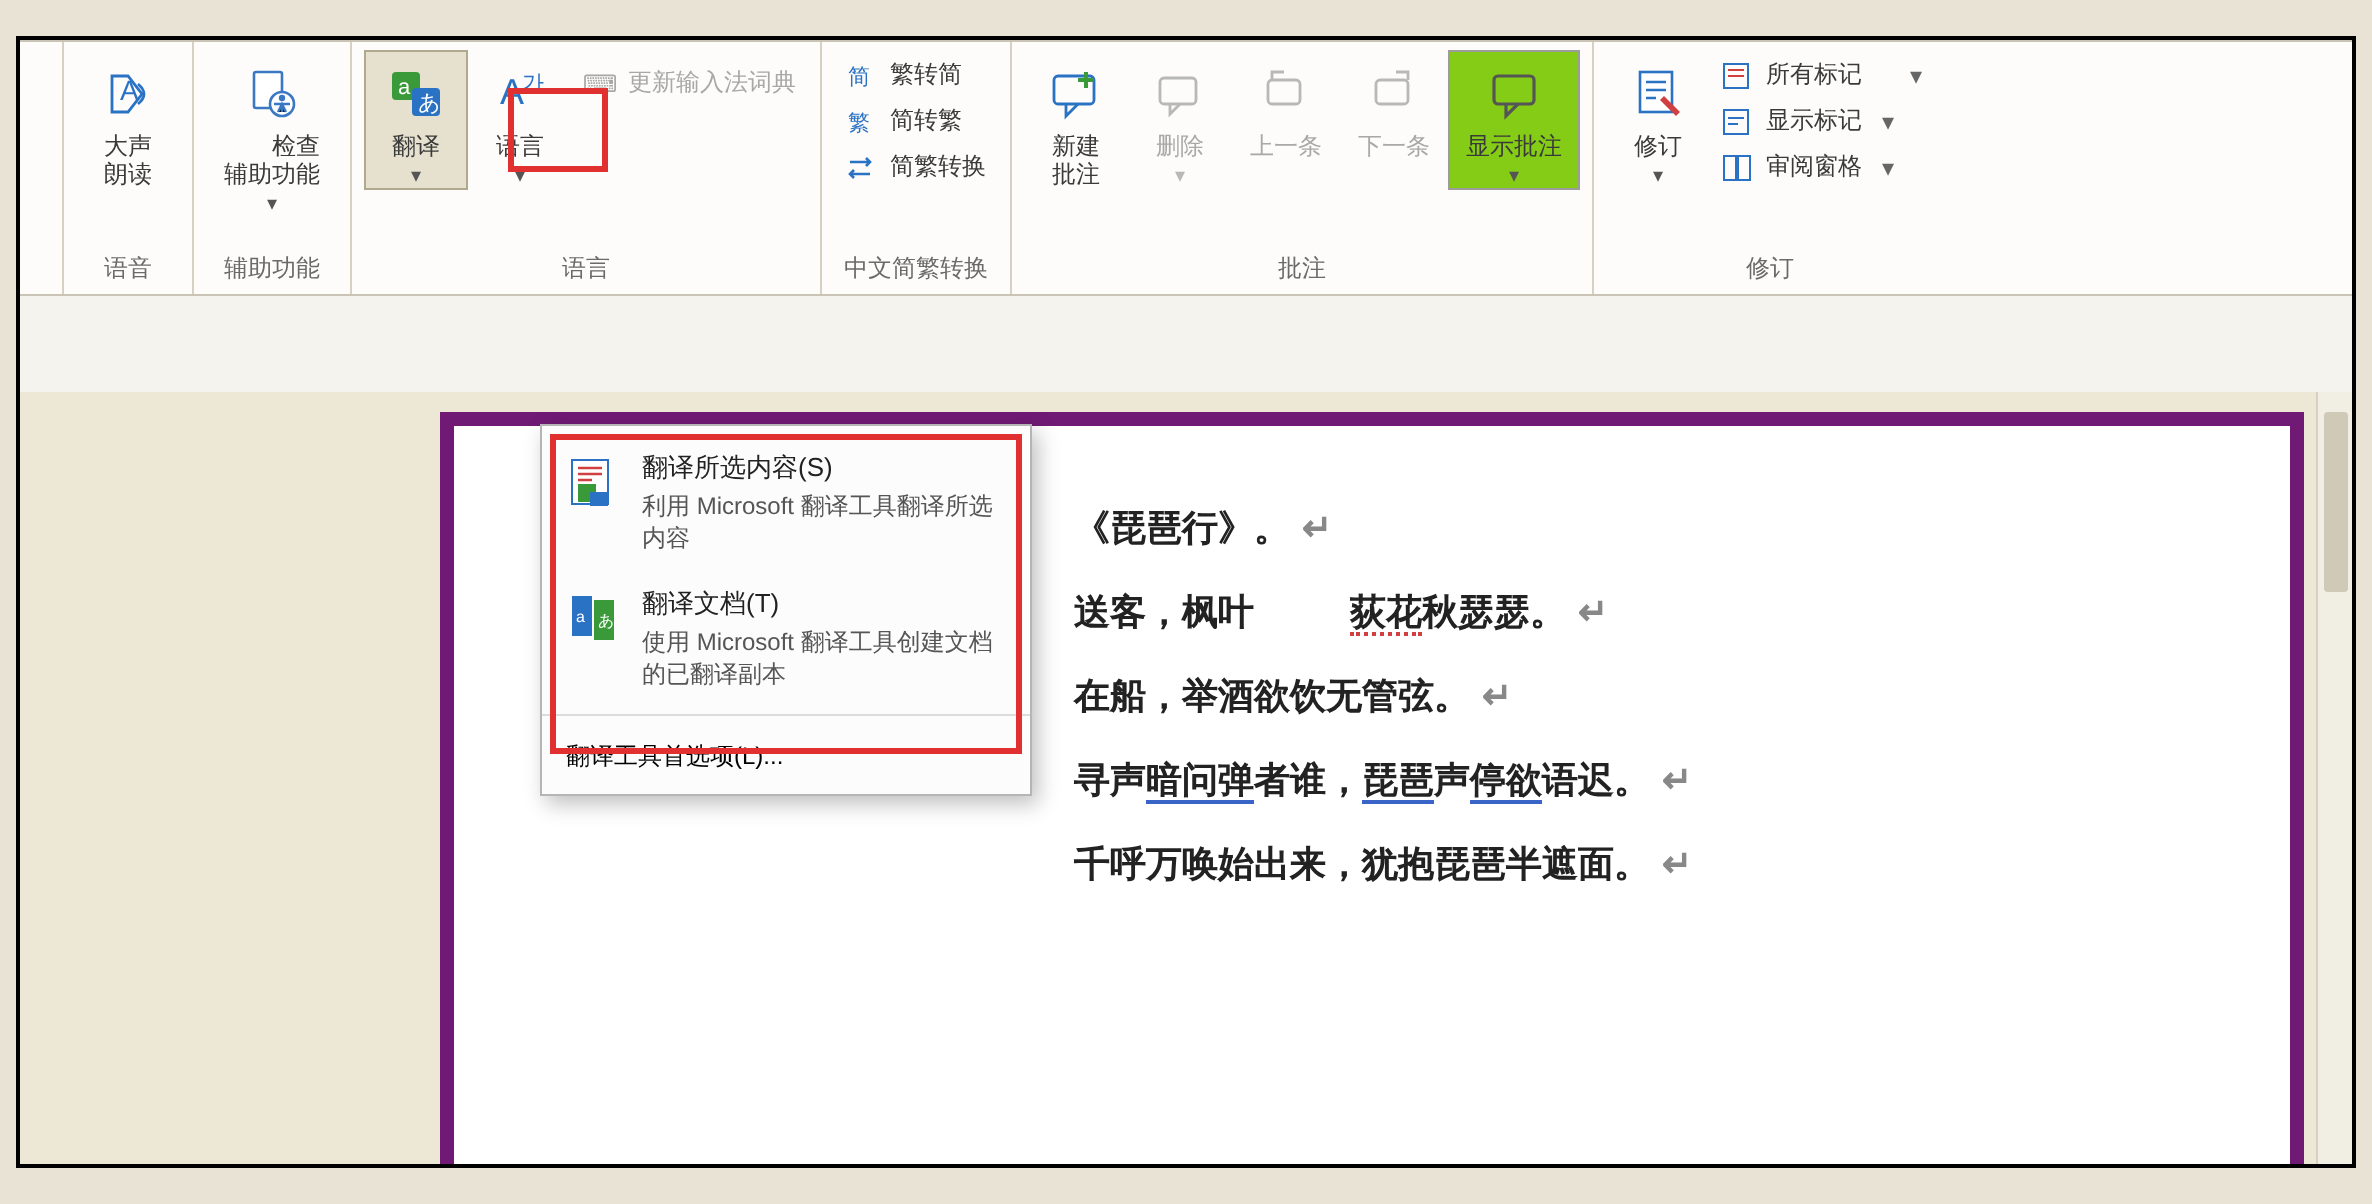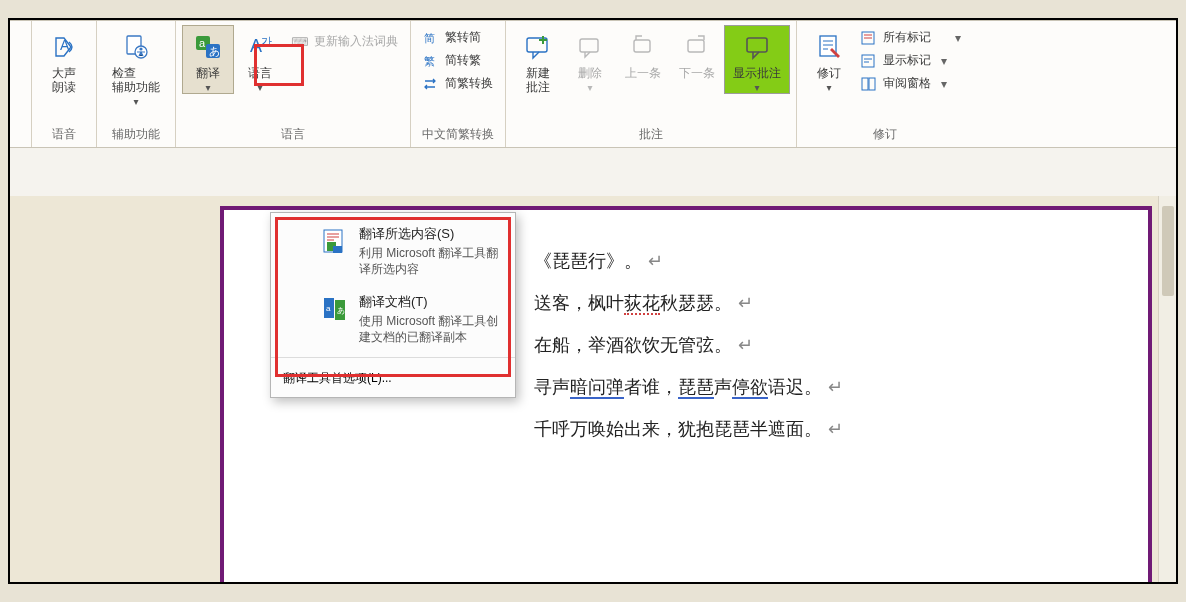--- a/index.html
+++ b/index.html
@@ -89,21 +89,21 @@
   .big-btn.highlight {
     background: #84cc16;
     border: 1px solid #9c9c9c;
   }
   .big-btn .icon {
     width: 34px; height: 34px;
     display: flex; align-items: center; justify-content: center;
   }
   .big-btn .cap {
     font-size: 12px;
-    text-align: left;
+    text-align: right;
     line-height: 14px;
     margin-top: 2px;
     color: #3a3a3a;
   }
   .big-btn .cap.dim { color: #a8a8a8; }
   .big-btn .caret {
     font-size: 10px;
     color: #555;
     margin-top: 2px;
   }
@@ -137,21 +137,20 @@
     box-shadow: 3px 4px 10px rgba(0,0,0,0.25);
     z-index: 50;
   }
   .dd-section {
     padding: 10px 12px 8px 12px;
   }
   .dd-item {
     display: flex;
     gap: 10px;
     padding: 2px 0;
-    margin-left: 38px;
   }
   .dd-item .dd-icon {
     width: 28px; height: 28px;
     margin-top: 2px;
     flex-shrink: 0;
     display: flex; align-items: center; justify-content: center;
   }
   .dd-item .dd-text { flex: 1; }
   .dd-item .dd-title { font-size: 13px; color: #222; margin-bottom: 2px; }
   .dd-item .dd-desc { font-size: 12px; color: #555; line-height: 16px; }
@@ -175,35 +174,36 @@
     background: #ede7d6;
     overflow: hidden;
   }
   .page {
     position: absolute;
     top: 10px;
     left: 210px;
     right: 24px;
     bottom: -10px;
     background: #ffffff;
-    border: 4px solid #701a75;
+    border: 7px solid #701a75;
     padding: 30px 40px 0 310px;
+    font-weight: bold;
   }
   .doc-line {
     font-size: 18px;
     color: #222;
     line-height: 42px;
     white-space: nowrap;
     position: relative;
   }
   .doc-line .para-mark {
     color: #888;
     margin-left: 6px;
   }
-  .redwave { border-bottom: 2px dotted #d04040; }
+  .redwave { border-bottom: 2px dotted #d04040; margin-left: 48px; }
   .bluewave { border-bottom: 2px solid #3a64c8; border-bottom-style: double; }
   
   .vscroll {
     position: absolute;
     top: 0; right: 0; bottom: 0;
     width: 18px;
     background: #f1eee4;
     border-left: 1px solid #d6d0c2;
   }
   .vscroll .thumb {

